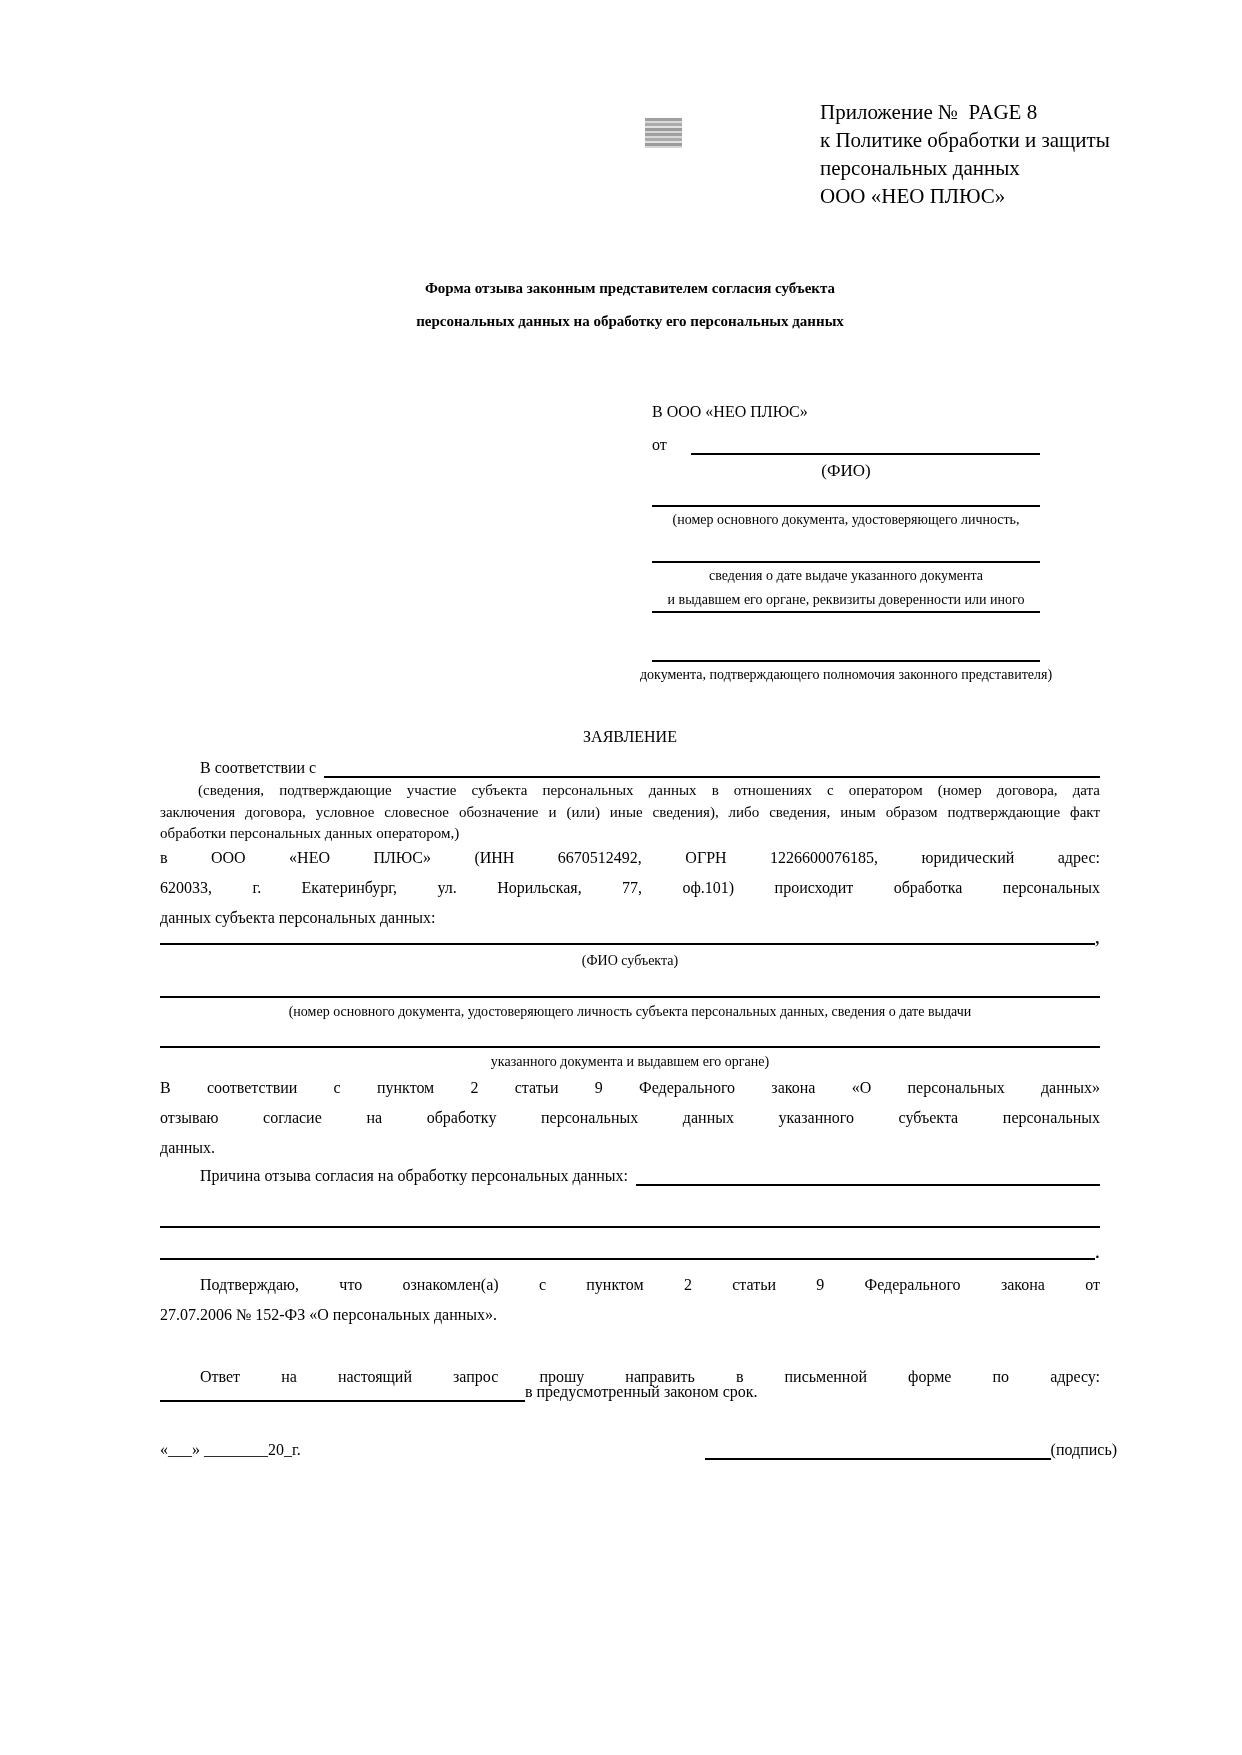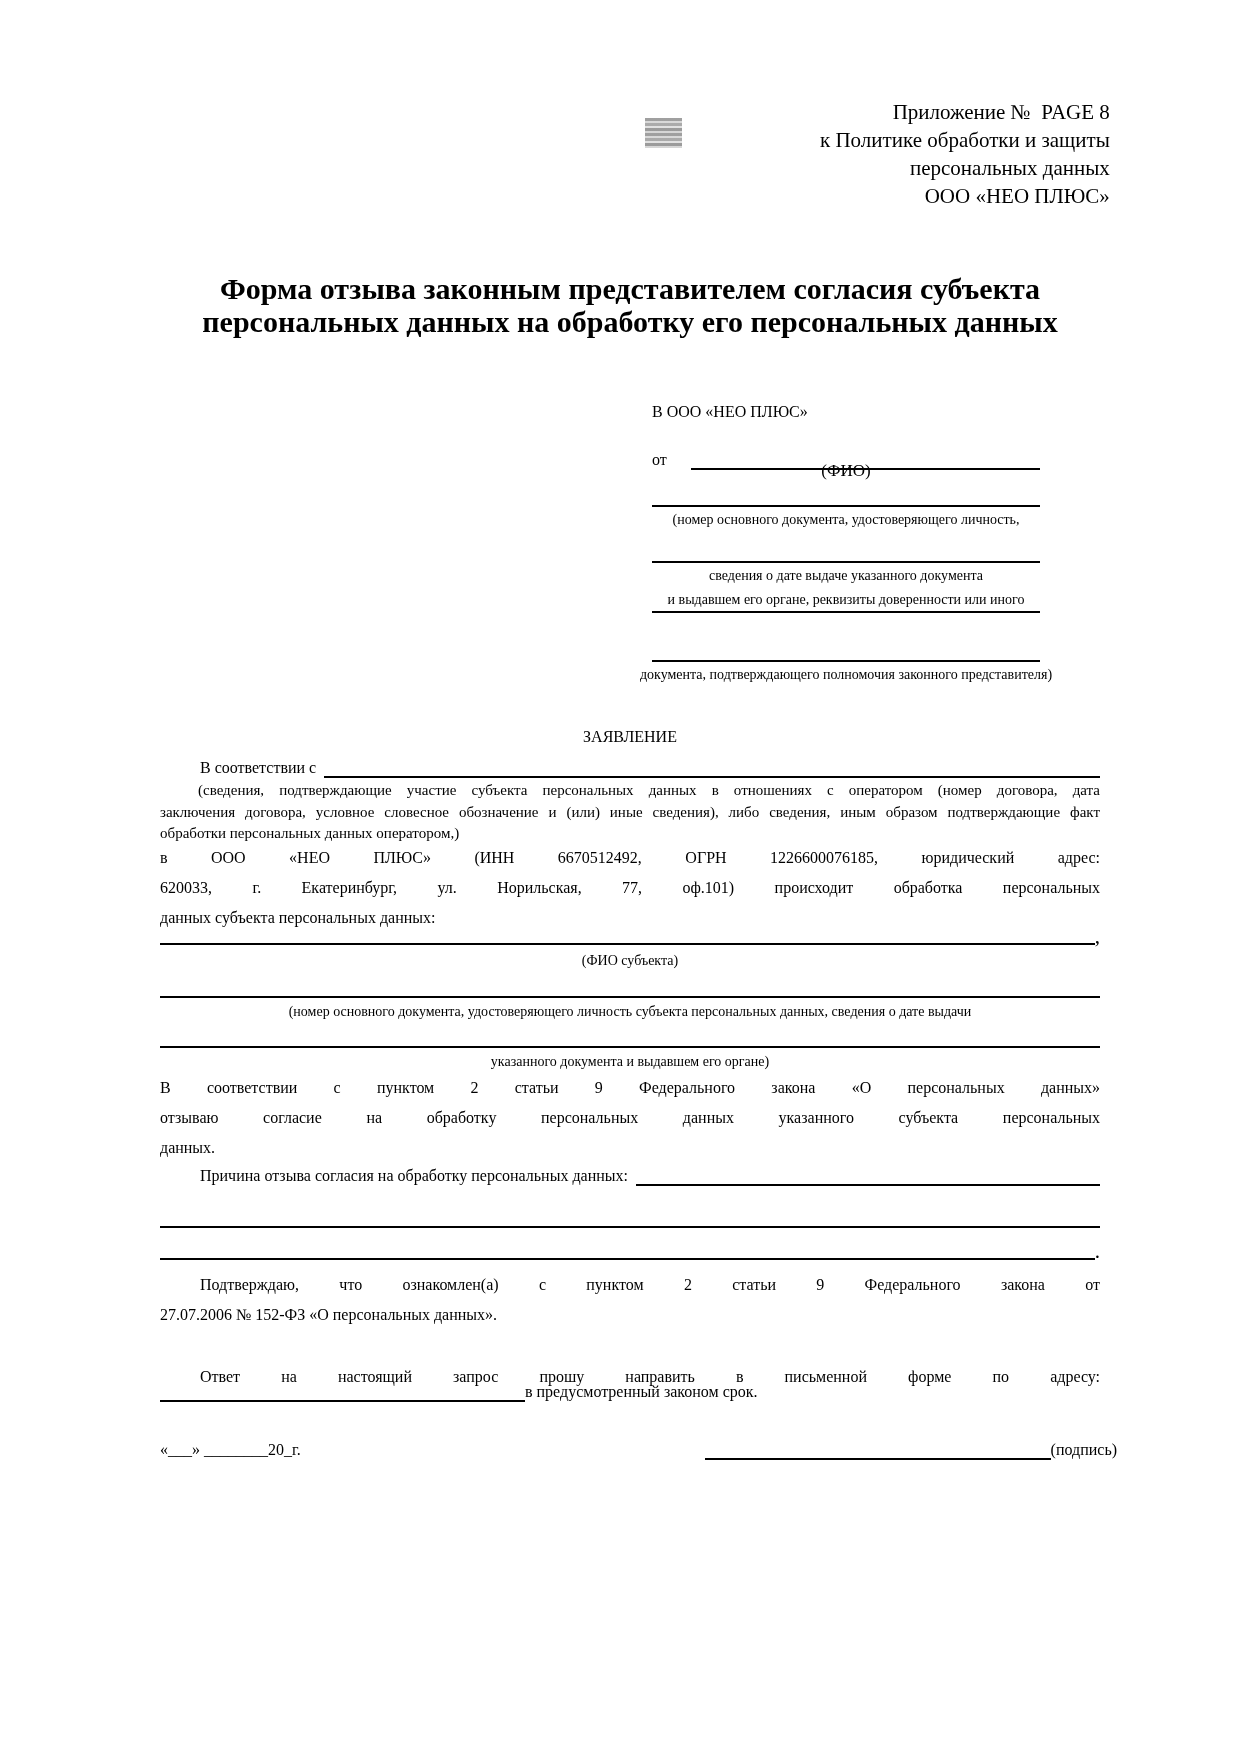--- a/index.html
+++ b/index.html
@@ -5,22 +5,22 @@
   * { margin:0; padding:0; box-sizing:border-box; }
   html,body { background:#ffffff; }
   .page {
     position:relative; width:1242px; height:1755px;
     background:#ffffff; color:#000000;
     font-family:"Liberation Serif","DejaVu Serif",serif;
     overflow:hidden;
   }
   .abs { position:absolute; }
   .fs21 { font-size:16px; line-height:30px; }
-  .hline { font-size:21px; line-height:28px; white-space:pre;text-align:right; }
-  .title { font-weight:bold; font-size:30px; line-height:33px; text-align:center; }
+  .hline { font-size:21px; line-height:28px; white-space:pre; }
+  .title { font-weight:bold; font-size:15px; line-height:33px; text-align:center; }
   .jline { text-align:justify; text-align-last:justify; }
   .lline { text-align:left; }
   .ind { text-indent:40px; }
   .cap { font-size:14px; line-height:17px; white-space:nowrap; }
   .capmid { font-size:17px; line-height:19px; white-space:nowrap; }
   .ctr { display:flex; justify-content:center; overflow:visible; }
   .fline { display:flex; align-items:stretch; }
   .fill { flex:1 1 auto; border-bottom:2px solid #000; margin-bottom:5px; }
   .fill2 { flex:1 1 auto; border-bottom:2px solid #000; margin-bottom:2px; }
   .blank { border-bottom:2px solid #000; }
@@ -50,21 +50,21 @@
     <div class="hline">ООО «НЕО ПЛЮС»</div>
   </div>
 
   <div class="abs title" style="left:160px; top:272px; width:940px;">
     <div>Форма отзыва законным представителем согласия субъекта</div>
     <div>персональных данных на обработку его персональных данных</div>
   </div>
 
   <div class="abs fs21" style="left:652px; top:397px;">В ООО «НЕО ПЛЮС»</div>
 
-  <div class="abs fline fs21" style="left:652px; top:445px; width:388px; height:30px;gap:16px;">
+  <div class="abs fline fs21" style="left:652px; top:430px; width:388px; height:30px;gap:16px;">
     <span class="lbl">от</span>
     <span class="fill"></span>
   </div>
   <div class="abs ctr capmid" style="left:652px; top:461px; width:388px;">
     <span>(ФИО)</span>
   </div>
 
   <div class="abs blank" style="left:652px; top:489px; width:388px; height:18px;"></div>
   <div class="abs ctr cap" style="left:652px; top:511px; width:388px;">
     <span>(номер основного документа, удостоверяющего личность,</span>

